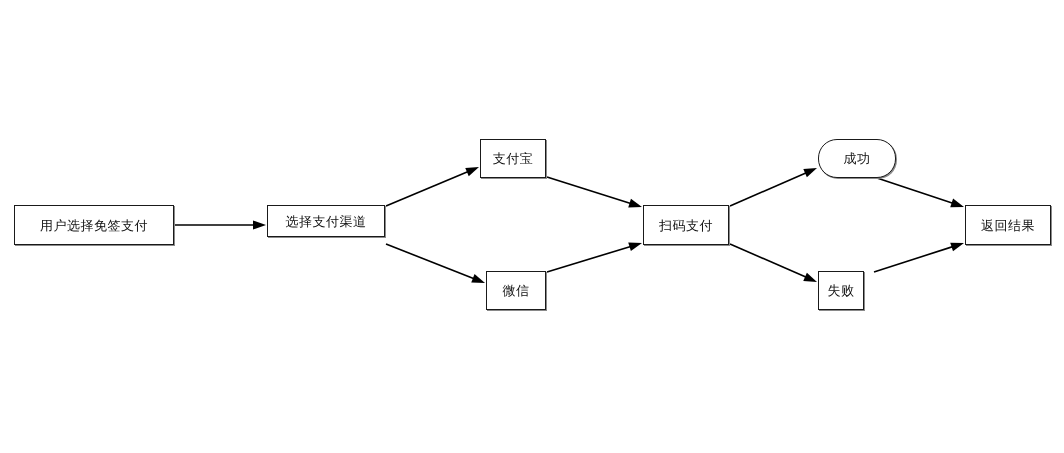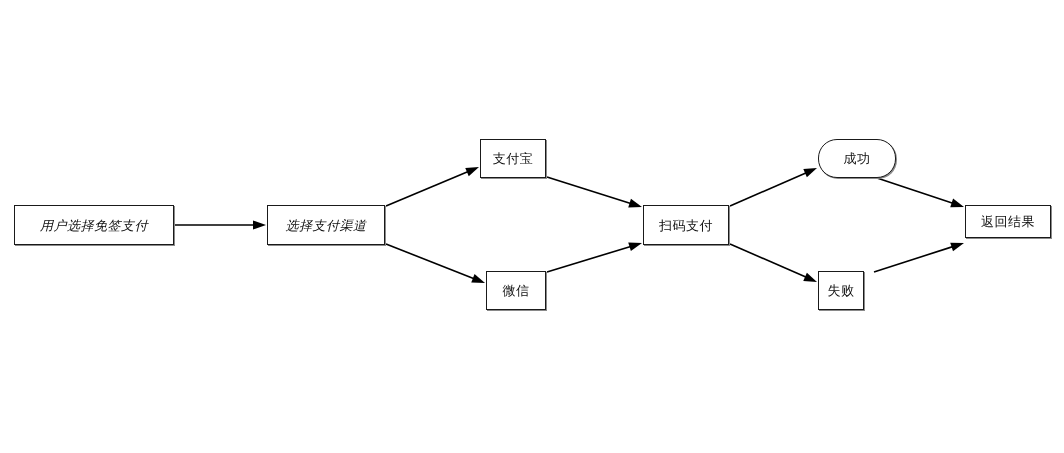--- a/index.html
+++ b/index.html
@@ -64,25 +64,25 @@
       <line x1="730" y1="206" x2="806.9196119172518" y2="172.40292812809693" stroke="#000000" stroke-width="1.6"></line>
       <polygon points="817,168 806.88801195461,177.32725563978428 803.2856162134397,169.079665390263" fill="#000000"></polygon>
       <line x1="730" y1="244" x2="806.9196119172518" y2="277.59707187190304" stroke="#000000" stroke-width="1.6"></line>
       <polygon points="817,282 803.2856162134397,280.920334609737 806.88801195461,272.6727443602157" fill="#000000"></polygon>
       <line x1="874" y1="177" x2="953.5644837214444" y2="203.52149457381478" stroke="#000000" stroke-width="1.6"></line>
       <polygon points="964,207 950.2440921782676,207.1581138830084 953.0901420724191,198.6199642005538" fill="#000000"></polygon>
       <line x1="874" y1="272" x2="953.5301093179711" y2="246.3736314419871" stroke="#000000" stroke-width="1.6"></line>
       <polygon points="964,243 953.0066147838696,251.27015607408748 950.2463708767892,242.7038818797002" fill="#000000"></polygon>
     </svg>
 
-  <div class="node" style="left: 14px; top: 205px; width: 160px; height: 40px; border-color: rgb(26, 26, 26); background: rgb(255, 255, 255); font-style: italic;">
+  <div class="node" style="left: 14px; top: 205px; width: 160px; height: 40px; border-color: rgb(26, 26, 26); background: rgb(255, 255, 255);">
     <span class="node-label">用户选择免签支付</span>
   </div>
 
-  <div class="node" style="left: 267px; top: 205px; width: 118px; height: 40px; border-color: rgb(26, 26, 26); background: rgb(255, 255, 255); font-style: italic;">
+  <div class="node" style="left: 267px; top: 205px; width: 118px; height: 32px; border-color: rgb(26, 26, 26); background: rgb(255, 255, 255);">
     <span class="node-label">选择支付渠道</span>
   </div>
 
   <div class="node" style="left: 480px; top: 139px; width: 66px; height: 39px; border-color: rgb(26, 26, 26); background: rgb(255, 255, 255);">
     <span class="node-label">支付宝</span>
   </div>
 
   <div class="node" style="left: 643px; top: 205px; width: 86px; height: 40px; border-color: rgb(26, 26, 26); background: rgb(255, 255, 255);">
     <span class="node-label">扫码支付</span>
   </div>
@@ -92,17 +92,17 @@
   </div>
 
   <div class="node" style="left: 818px; top: 139px; width: 78px; height: 39px; border-color: rgb(26, 26, 26); background: rgb(255, 255, 255); border-radius: 19px;">
     <span class="node-label">成功</span>
   </div>
 
   <div class="node" style="left: 818px; top: 271px; width: 46px; height: 39px; border-color: rgb(26, 26, 26); background: rgb(255, 255, 255);">
     <span class="node-label">失败</span>
   </div>
 
-  <div class="node" style="left: 965px; top: 205px; width: 86px; height: 33px; border-color: rgb(26, 26, 26); background: rgb(255, 255, 255);">
+  <div class="node" style="left: 965px; top: 205px; width: 86px; height: 40px; border-color: rgb(26, 26, 26); background: rgb(255, 255, 255);">
     <span class="node-label">返回结果</span>
   </div>
 
 </div>
 
 </body></html>

